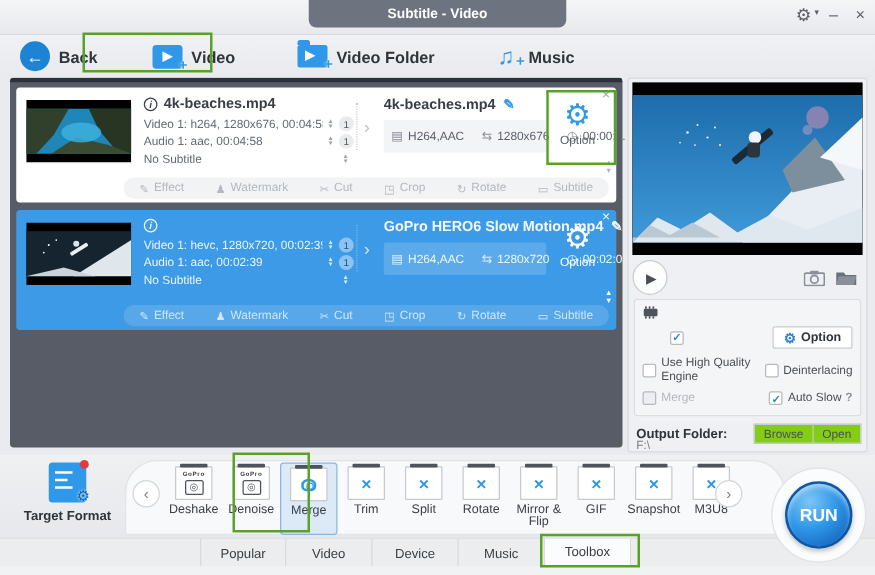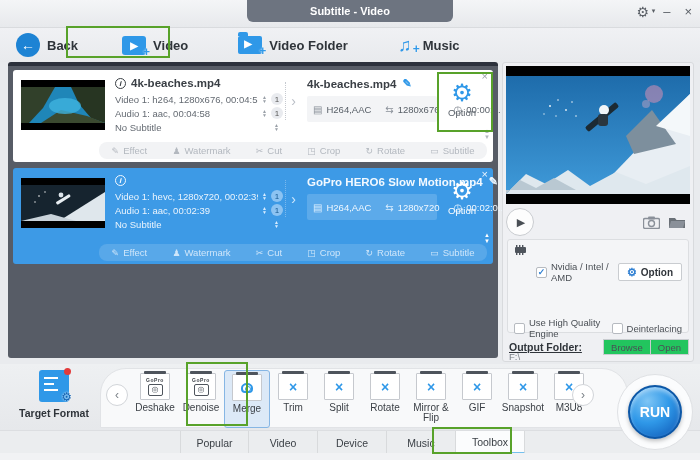--- a/index.html
+++ b/index.html
@@ -103,26 +103,26 @@
   .hw-title { display:flex; align-items:center; gap:5px; font-size:10px; font-weight:bold; color:#2f343a; }
   .hw-row { display:flex; align-items:center; margin-top:6px; font-size:9.5px; color:#4a4f55; }
   .chk { width:11px; height:11px; border:1px solid #b6bac0; border-radius:2px; background:#fff; margin-right:4px;
     flex:none; display:flex; align-items:center; justify-content:center; font-size:9px; color:#2f7fd2; font-weight:bold; }
   .chk.dis { background:#eceef0; }
   .dim { color:#b3b8bf; }
   .opt-btn { margin-left:auto; height:18px; background:#fff; border:1px solid #c9ccd0; border-radius:2px;
     display:flex; align-items:center; gap:4px; padding:0 8px; font-size:10px; font-weight:bold; color:#2f343a; }
   .opt-btn .g { color:#2f7fd2; font-size:11px; }
   .hw-split { justify-content:space-between; }
-  .half { display:flex; align-items:center;margin-top:28px; }
+  .half { display:flex; align-items:center; }
   .help-q { color:#8a9099; font-weight:bold; margin-left:3px; }
   .out-folder { position:absolute; left:6px; top:276px; width:180px; display:flex; align-items:center; }
-  .out-folder .lbl { font-size:10.5px; font-weight:bold; color:#2f343a;text-decoration:underline; }
+  .out-folder .lbl { font-size:10.5px; font-weight:bold; color:#2f343a; }
   .of-btns { margin-left:auto; display:flex; }
-  .of-btn { height:16px; padding:0 7px; background:#22c55e; border:1px solid #c9ccd0; font-size:9.5px; color:#4a4f55;
+  .of-btn { height:16px; padding:0 7px; background:#84cc16; border:1px solid #c9ccd0; font-size:9.5px; color:#4a4f55;
     display:flex; align-items:center; }
   .of-btn + .of-btn { border-left:none; }
   .out-path { position:absolute; left:6px; top:288px; font-size:9.5px; color:#7a8087; }
 
   
   .bottom { position:absolute; left:0; top:364px; width:700px; height:66px;
     background:linear-gradient(#eef0f2,#e6e8eb); }
   .tray { position:absolute; left:100px; top:4px; width:528px; height:60px; background:#f8f9fa;
     border:1px solid #e1e3e6; border-radius:26px 26px 0 0; }
   .tf { position:absolute; left:14px; top:6px; width:80px; text-align:center; }
@@ -152,21 +152,21 @@
   .run-notch { position:absolute; left:617px; top:374px; width:76px; height:76px; border-radius:50%;
     background:#fbfcfd; border:1px solid #dfe1e4; z-index:6; }
   .run-btn { position:absolute; left:628px; top:385px; width:54px; height:54px; border-radius:50%;
     background:radial-gradient(circle at 35% 28%, #7ec5f5, #2f98e8 45%, #1565c0 85%);
     border:2px solid #0d57a6; color:#fff; font-weight:bold; font-size:14px;
     display:flex; align-items:center; justify-content:center; z-index:7;
     box-shadow:inset 0 3px 4px rgba(255,255,255,0.5), 0 2px 4px rgba(0,0,0,0.25); }
 
   
   .tabbar { position:absolute; left:0; top:430px; width:700px; height:23px; background:#ebedef; border-top:1px solid #dcdee1; }
-  .tabs { position:absolute; left:180px; top:0; display:flex; height:23px; }
+  .tabs { position:absolute; left:160px; top:0; display:flex; height:23px; }
   .tab { width:69px; height:23px; border-right:1px solid #d8dadc; display:flex; align-items:center; justify-content:center;
     font-size:10.5px; color:#3a3f45; }
   .tab:first-child { border-left:1px solid #d8dadc; }
   .tab.active { background:#fbfcfd; border-bottom:2px solid #74c0ee; font-weight:normal; }
   .footer-strip { position:absolute; left:0; top:453px; width:700px; height:7px; background:#f1f2f4; }
 </style>
 </head>
 <body>
 
 <div class="titlebar">
@@ -464,21 +464,20 @@
           <rect x="8" y="0" width="1.4" height="2" fill="#4e545c"></rect>
           <rect x="2" y="8" width="1.4" height="2" fill="#4e545c"></rect>
           <rect x="5" y="8" width="1.4" height="2" fill="#4e545c"></rect>
           <rect x="8" y="8" width="1.4" height="2" fill="#4e545c"></rect>
         </svg>
     </div>
     <div class="hw-row" style="padding-left:22px;">
       <span class="chk">
           <span>✓</span>
         </span>
-      <span>Nvidia / Intel / AMD</span>
       <span class="opt-btn">
           <span class="g">⚙</span>
           <span>Option</span>
         </span>
     </div>
     <div class="hw-row hw-split">
       <span class="half">
           <span class="chk"></span>
           <span>Use High Quality Engine</span>
         </span>

